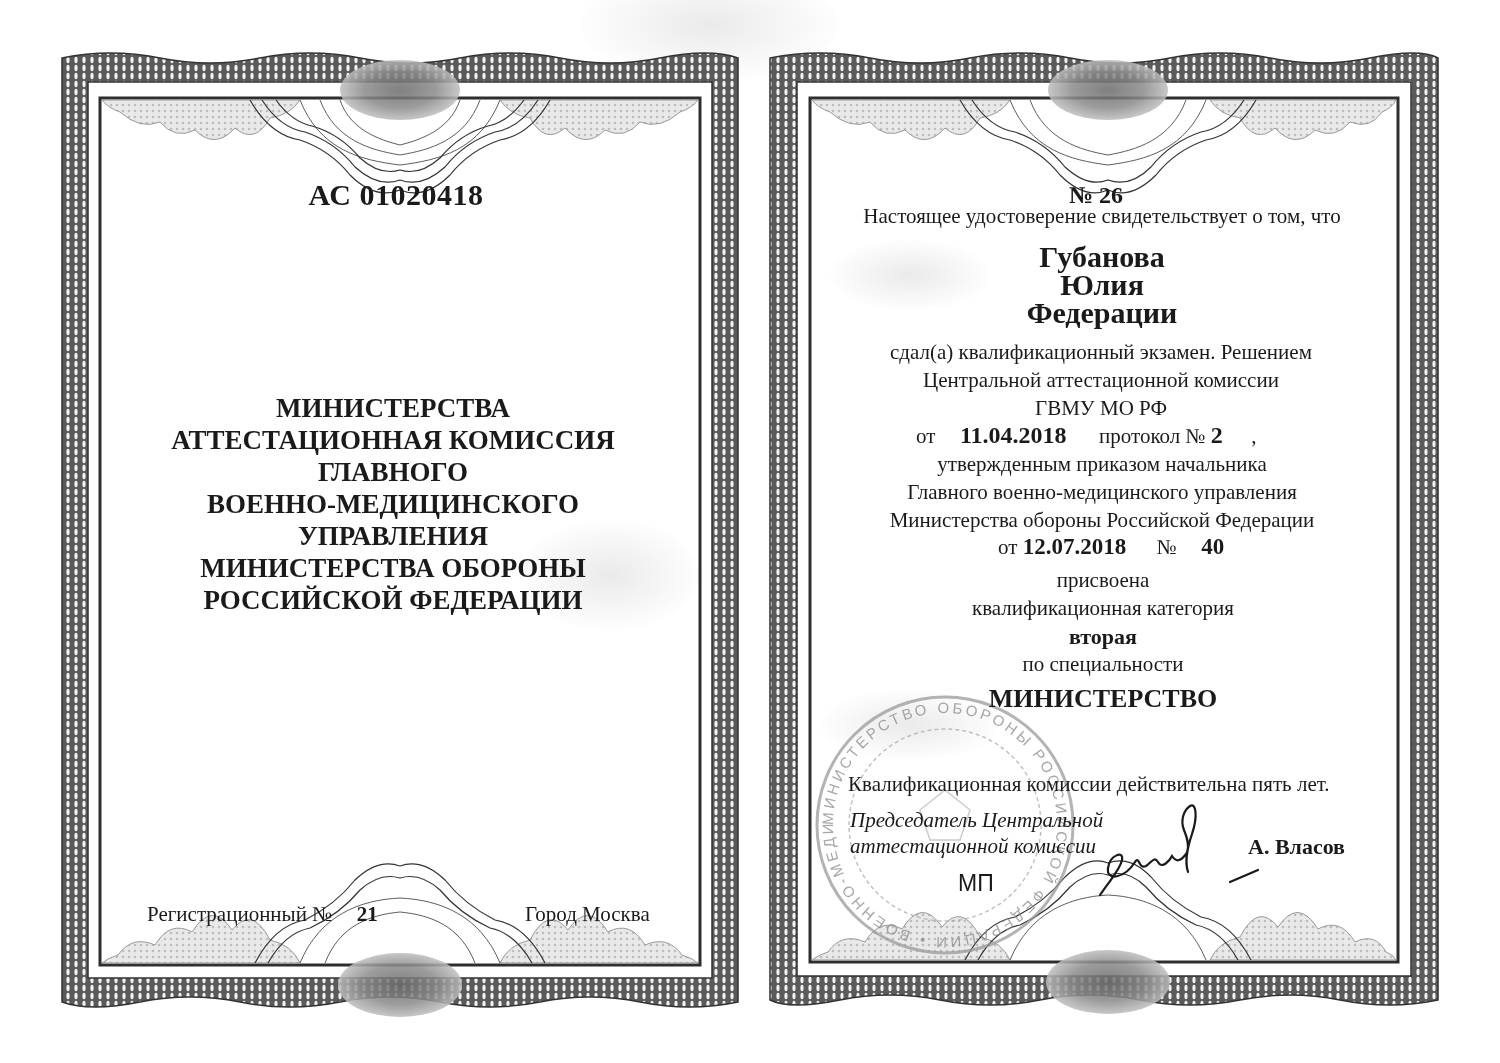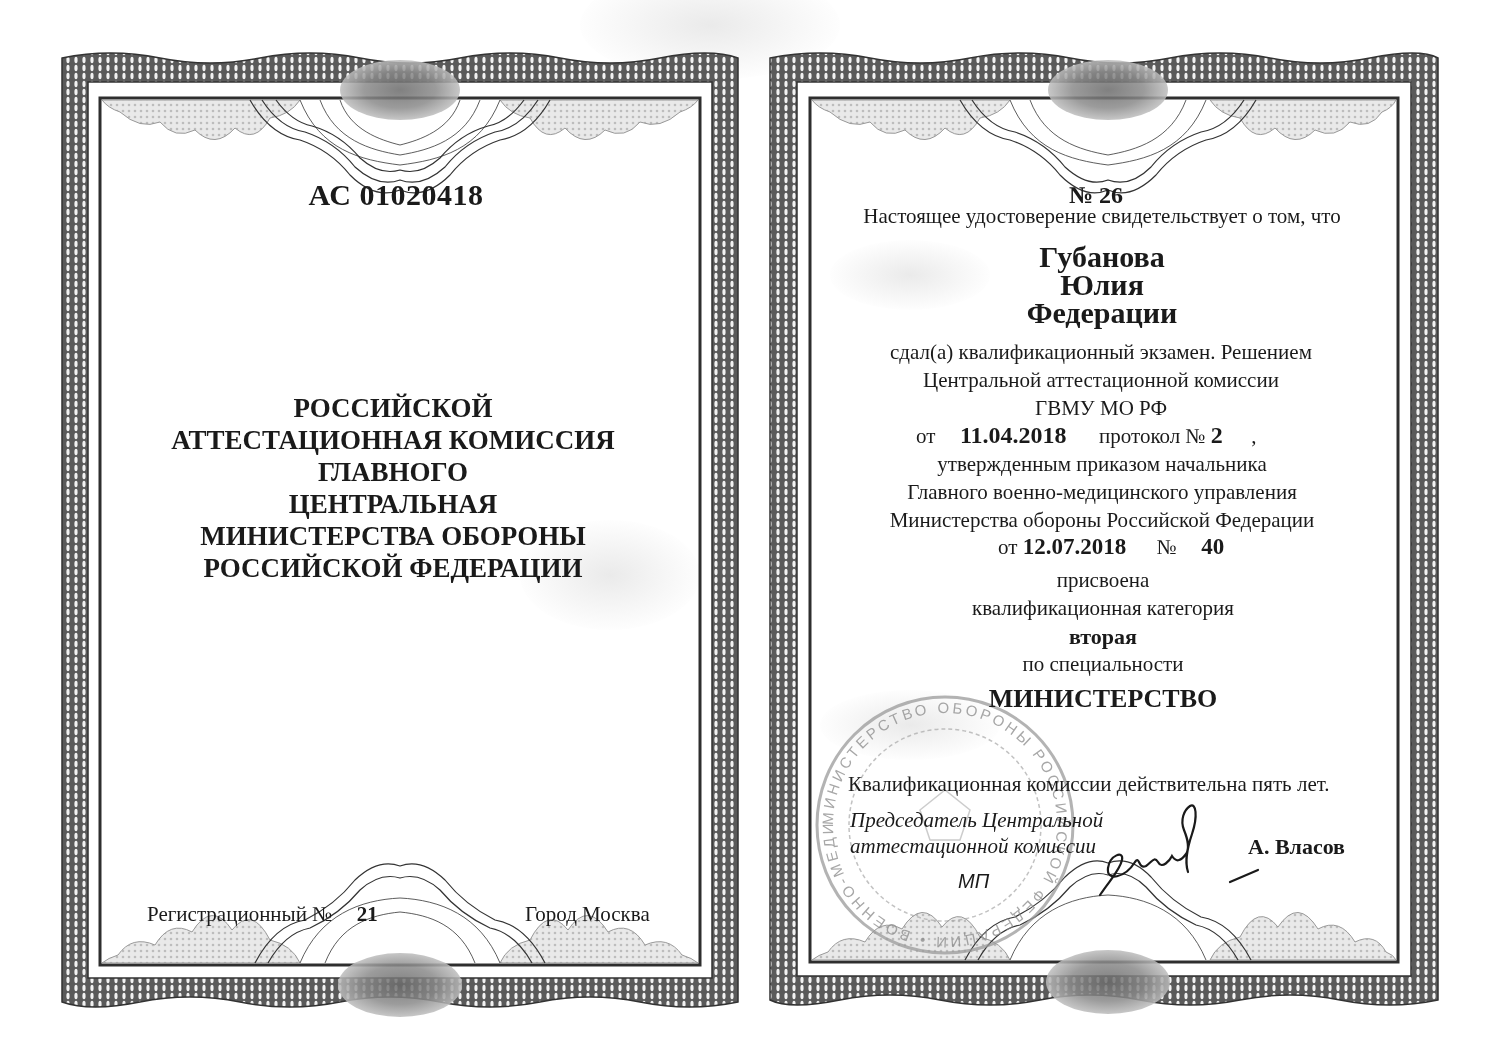--- a/index.html
+++ b/index.html
@@ -20,21 +20,21 @@
   .center-col { transform: translateX(-50%); }
   .b { font-weight: bold; text-align: right; }
   .serial { font-size: 30px; font-weight: bold; letter-spacing: 0.5px; }
   .title-line { font-size: 27px; font-weight: bold; line-height: 32px; }
   .foot { font-size: 21px; }
   .rt { font-size: 21px; }
   .rt-b { font-size: 22px; font-weight: bold; }
   .rt-big { font-size: 26px; font-weight: bold; }
   .rt-name { font-size: 30px; font-weight: bold; }
   .rt-italic { font-size: 21px; font-style: italic; }
-  .mp { font-family: "Liberation Sans", "DejaVu Sans", sans-serif; font-size: 20px; font-style: italic; }
+  .mp { font-family: "Liberation Sans", "DejaVu Sans", sans-serif; font-size: 23px; }
   .stamp { position: absolute; border-radius: 50%; pointer-events: none; }
 </style>
 </head>
 <body>
 
 <div class="scan-smudge" style="left:580px;top:-30px;width:260px;height:110px;"></div>
 <div class="scan-smudge" style="left:520px;top:520px;width:180px;height:110px;"></div>
 <div class="scan-smudge" style="left:830px;top:240px;width:160px;height:70px;"></div>
 <div class="scan-smudge" style="left:820px;top:690px;width:180px;height:70px;"></div>
 
@@ -89,24 +89,25 @@
       <path d="M268,963 Q285,933 310,928 Q340,914 360,890 Q380,872 400,878 Q420,872 440,890 Q460,914 490,928 Q515,933 532,963"></path>
       <path d="M300,963 C320,915 360,900 400,898 C440,900 480,915 500,963" stroke-width="0.8"></path>
       <path d="M325,963 C340,925 370,915 400,912 C430,915 460,925 475,963" stroke-width="0.8"></path>
     </g>
     <ellipse cx="400" cy="985" rx="62" ry="32" fill="url(#rosetteGrad)" opacity="0.85"></ellipse>
   </svg>
 
   <div class="txt center-col serial" style="left:396px;top:178px;">АС 01020418</div>
 
   <div class="txt center-col" style="left:393px;top:392px;">
-    <div class="title-line">РОССИЙСКОЙ</div>
+    <div class="title-line">МИНИСТЕРСТВА</div>
     <div class="title-line">АТТЕСТАЦИОННАЯ КОМИССИЯ</div>
     <div class="title-line">ГЛАВНОГО</div>
-    <div class="title-line">ЦЕНТРАЛЬНАЯ</div>
+    <div class="title-line">ВОЕННО-МЕДИЦИНСКОГО</div>
+    <div class="title-line">УПРАВЛЕНИЯ</div>
     <div class="title-line">МИНИСТЕРСТВА ОБОРОНЫ</div>
     <div class="title-line">РОССИЙСКОЙ ФЕДЕРАЦИИ</div>
   </div>
 
   <div class="txt foot" style="left:147px;top:902px;">
     <span>Регистрационный №</span>
     <span style="display:inline-block;width:14px;"></span>
     <span class="b">21</span>
   </div>
   <div class="txt foot" style="left:525px;top:902px;">Город Москва</div>

